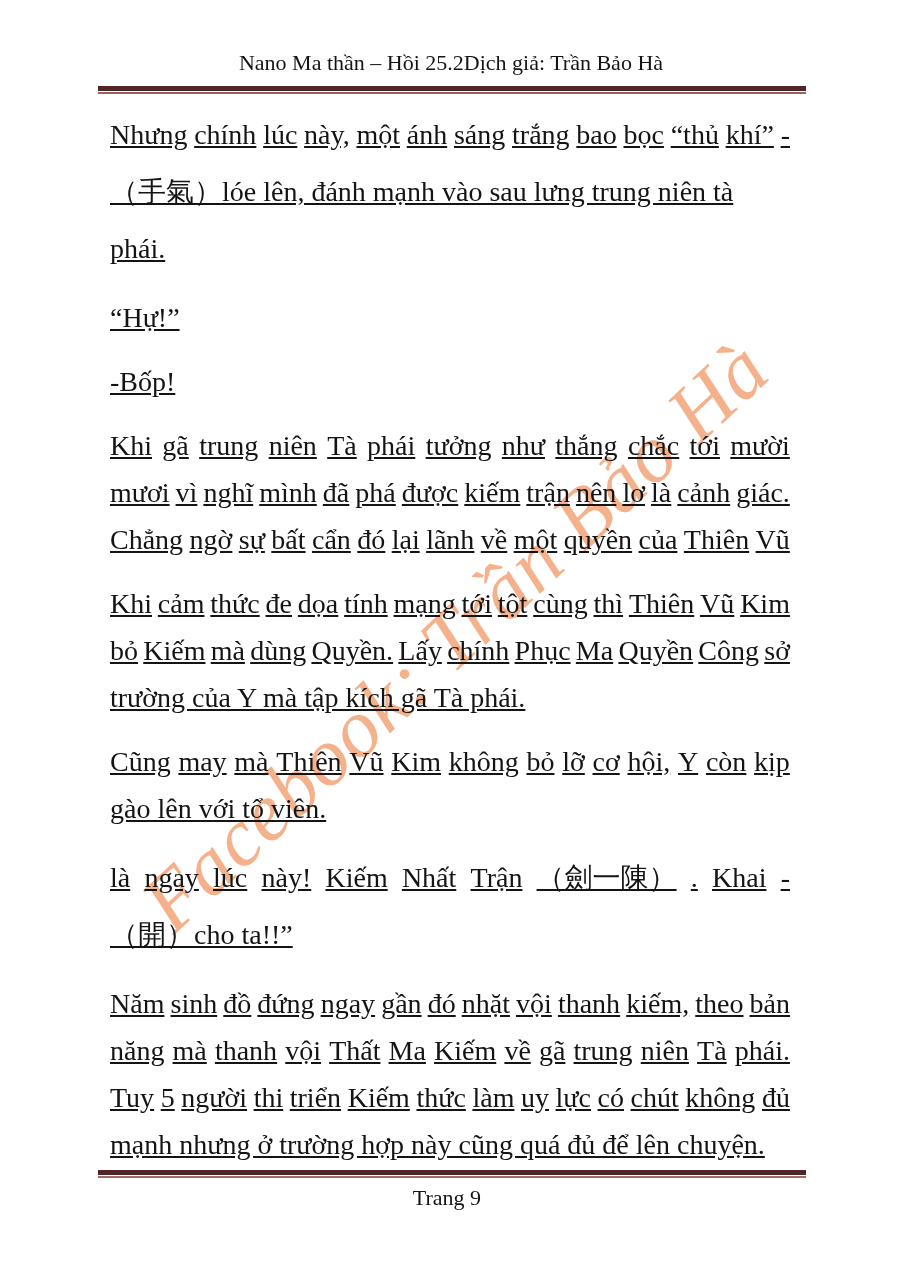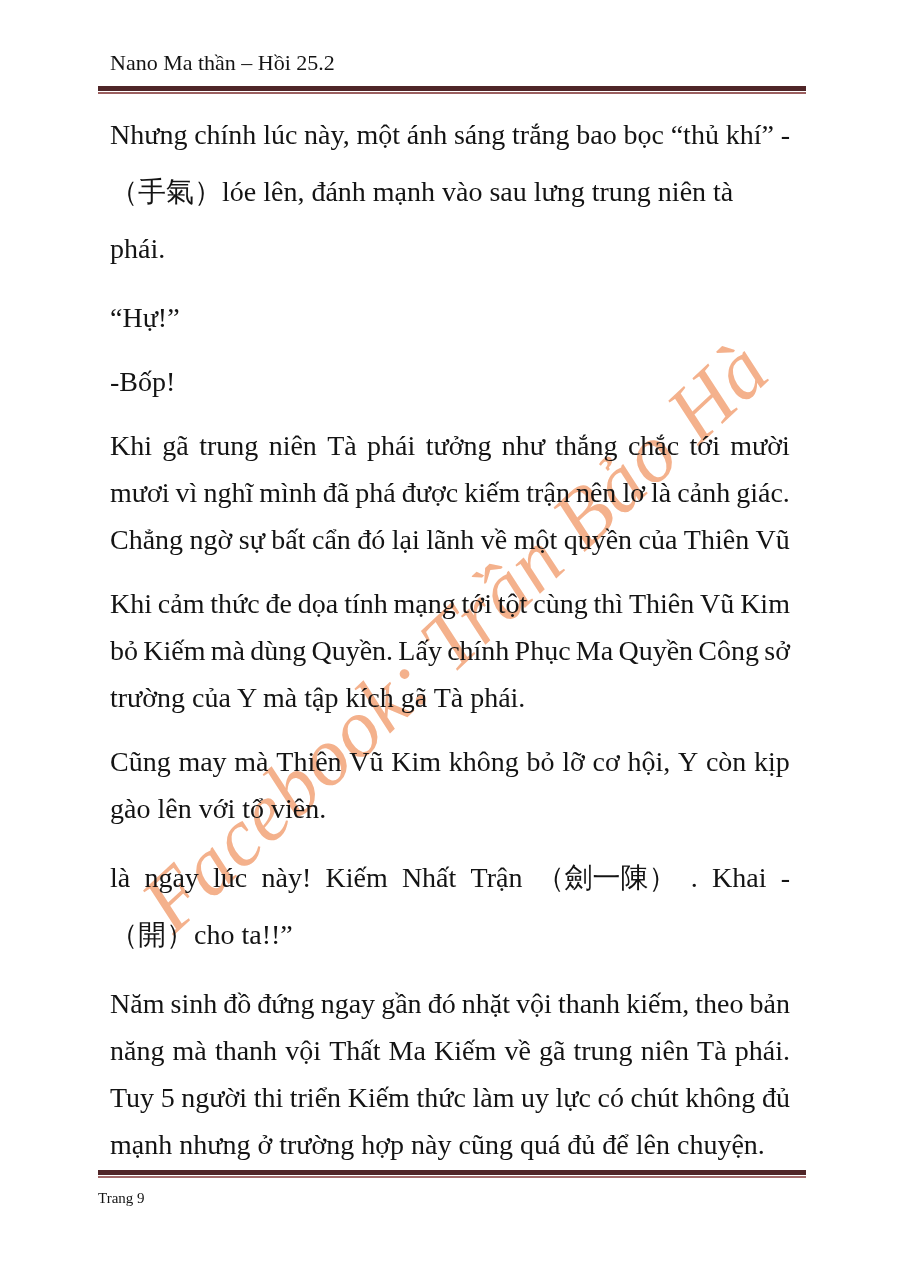--- a/index.html
+++ b/index.html
@@ -5,56 +5,57 @@
   html,body{margin:0;padding:0;}
   body{
     width:900px;height:1273px;position:relative;overflow:hidden;
     background:#ffffff;color:#141414;
     font-family:"Liberation Serif","DejaVu Serif",serif;
   }
   .page{position:absolute;inset:0;}
   
   .header-row{
     position:absolute;top:48px;left:110px;right:108px;
-    display:flex;justify-content:flex-start;align-items:baseline;
+    display:flex;justify-content:center;align-items:baseline;
     font-size:22px;line-height:30px;
   }
   .header-rule{position:absolute;top:86px;left:98px;right:94px;}
   .rule-thick{height:5px;background:#4f2527;}
   .rule-gap{height:1px;background:transparent;}
   .rule-thin{height:2px;background:#9b5f5f;}
   
   .watermark{
     position:absolute;left:455px;top:636px;z-index:1;
     transform:translate(-50%,-50%) rotate(-43deg);
     font-size:82px;font-style:italic;white-space:nowrap;
     color:#f4b18c;letter-spacing:1px;
   }
   
   .content{position:absolute;top:106px;left:110px;width:680px;z-index:2;}
-  .para{margin:0 0 17px 0;}
+  .para{margin:0 0 17px 0;text-decoration:underline;}
   .line{font-size:28px;line-height:47px;}
   .para.cjk .line{line-height:57px;}
   .flexjust{display:flex;justify-content:space-between;}
   .flexjust span{white-space:pre;}
   
   .footer{position:absolute;left:98px;right:94px;top:1170px;z-index:2;}
   .footer-rule .rule-thin{background:#a26a6a;}
   .page-number{
-    text-align:left;font-size:15px;line-height:28px;
+    text-align:center;font-size:22px;line-height:28px;
     margin-top:6px;padding-right:10px;
   }
 </style>
 </head>
 <body>
 
 <div class="page">
 
   <div class="header-row">
     <span>Nano Ma thần – Hồi 25.2</span>
+    <span>Dịch giả: Trần Bảo Hà</span>
   </div>
 
   <div class="header-rule">
     <div class="rule-thick"></div>
     <div class="rule-gap"></div>
     <div class="rule-thin"></div>
   </div>
 
   <div class="watermark">Facebook: Trần Bảo Hà</div>
 

